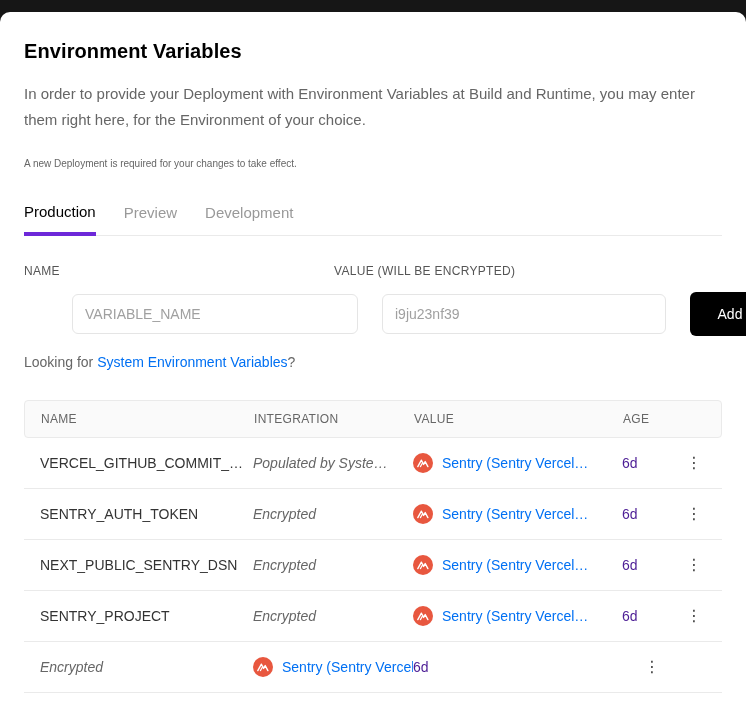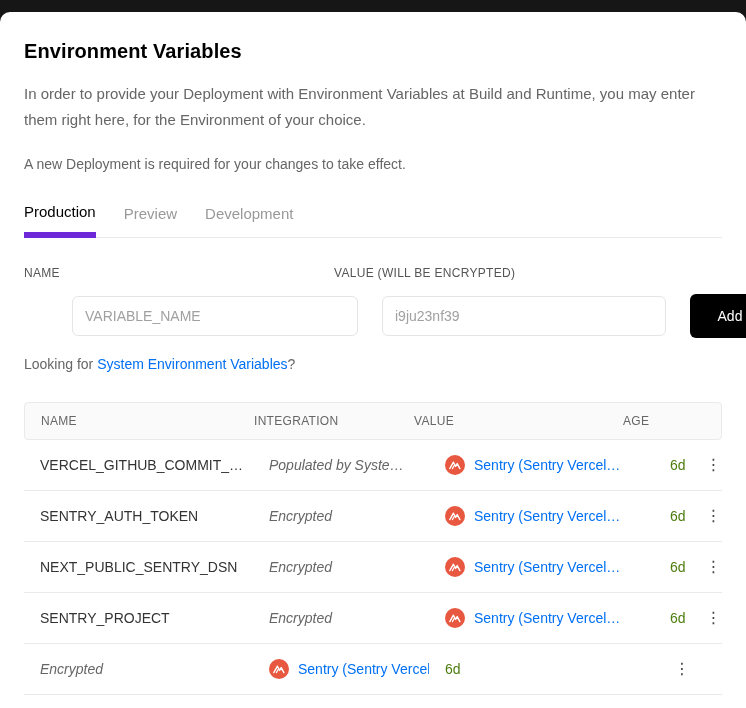--- a/index.html
+++ b/index.html
@@ -26,21 +26,21 @@
   }
   .desc {
     margin-top: 18px;
     font-size: 15px;
     line-height: 26px;
     color: #666;
     max-width: 680px;
   }
   .note {
     margin-top: 20px;
-    font-size: 14px;
+    font-size: 10px;
     line-height: 22px;
     color: #666;
   }
   
   .tabs {
     margin-top: 24px;
     display: flex;
     gap: 28px;
     border-bottom: 1px solid #eaeaea;
   }
@@ -50,21 +50,21 @@
     padding: 4px 0 12px 0;
     cursor: pointer;
     border-bottom: 2px solid transparent;
     margin-bottom: -1px;
     background: none;
     border-top: none; border-left: none; border-right: none;
     font-family: inherit;
   }
   .tab.active {
     color: #000;
-    border-bottom: 6px solid #6d28d9;
+    border-bottom: 4px solid #6d28d9;
   }
   
   .form-labels {
     margin-top: 28px;
     display: grid;
     grid-template-columns: 286px 284px 80px;
     column-gap: 24px;
   }
   .field-label {
     font-size: 12px;
@@ -131,21 +131,20 @@
     letter-spacing: 0.3px;
   }
   .trow {
     display: grid;
     grid-template-columns: 213px 160px 209px 1fr 24px;
     align-items: center;
     height: 51px;
     padding: 0 16px;
     border-bottom: 1px solid #eaeaea;
     font-size: 14px;
-    gap: 16px;
   }
   .cell-name {
     color: #333;
     white-space: nowrap;
     overflow: hidden;
   }
   .cell-value {
     color: #666;
     font-style: italic;
     white-space: nowrap;
@@ -164,21 +163,21 @@
     cursor: pointer;
     overflow: hidden;
     white-space: nowrap;
   }
   .sentry-badge {
     width: 20px;
     height: 20px;
     flex: 0 0 20px;
     display: inline-flex;
   }
-  .cell-age { color: #4d7c0f; }
+  .cell-age { color: #4c1d95; }
   .kebab-button {
     background: none;
     border: none;
     cursor: pointer;
     font-size: 16px;
     color: #444;
     line-height: 1;
     padding: 2px 4px;
     font-family: inherit;
   }

